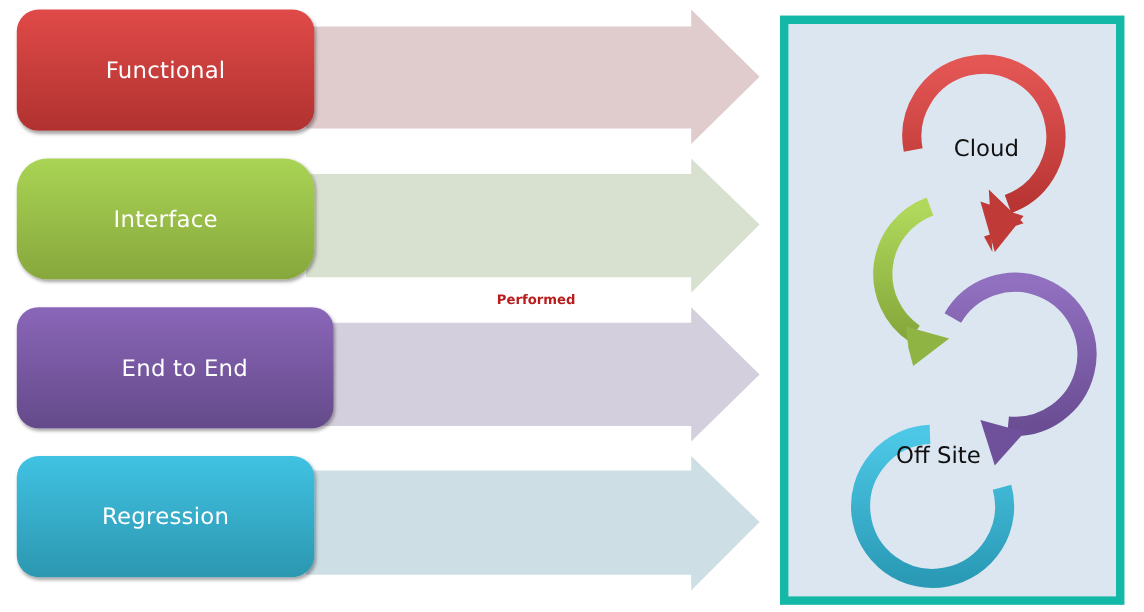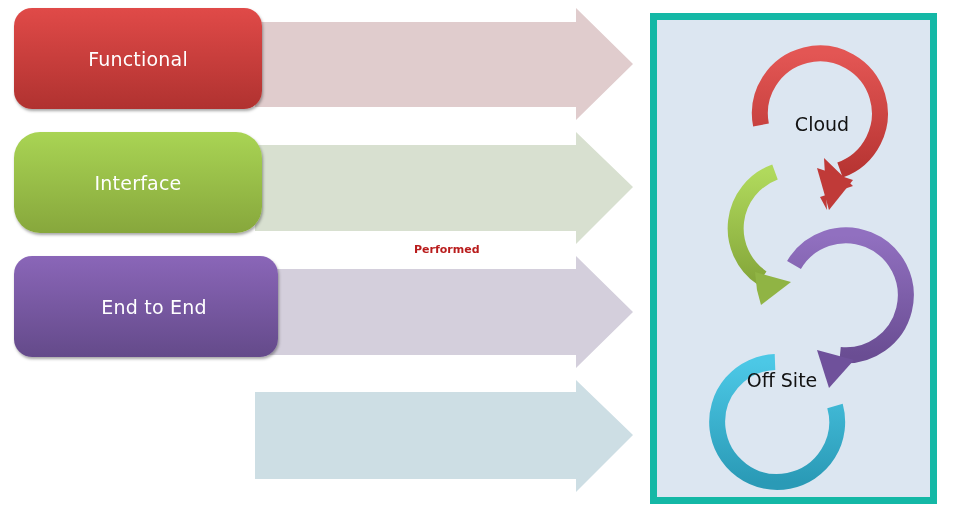--- a/index.html
+++ b/index.html
@@ -42,20 +42,23 @@
     </svg>
     <div class="box" style="background:linear-gradient(#8a66b8,#644a8a);padding-left:16px;">
       <span>End to End</span>
     </div>
   </div>
 
   <div class="row" style="top:372px;">
     <svg class="arrow" viewBox="0 0 380 120">
       <polygon points="0,20 321,20 321,8 378,63 321,120 321,107 0,107" fill="#cddee4"></polygon>
     </svg>
+    <div class="box" style="background:linear-gradient(#40c2e2,#2c97b0);">
+      <span>Regression</span>
+    </div>
   </div>
 
   <div class="performed">Performed</div>
 
   <div class="panel">
     <svg class="cycle" width="287" height="491" viewBox="0 0 287 491">
       <defs>
         <linearGradient id="gr" x1="0" y1="0" x2="0" y2="1">
             <stop offset="0" stop-color="#e35654"></stop>
             <stop offset="1" stop-color="#b83533"></stop>

